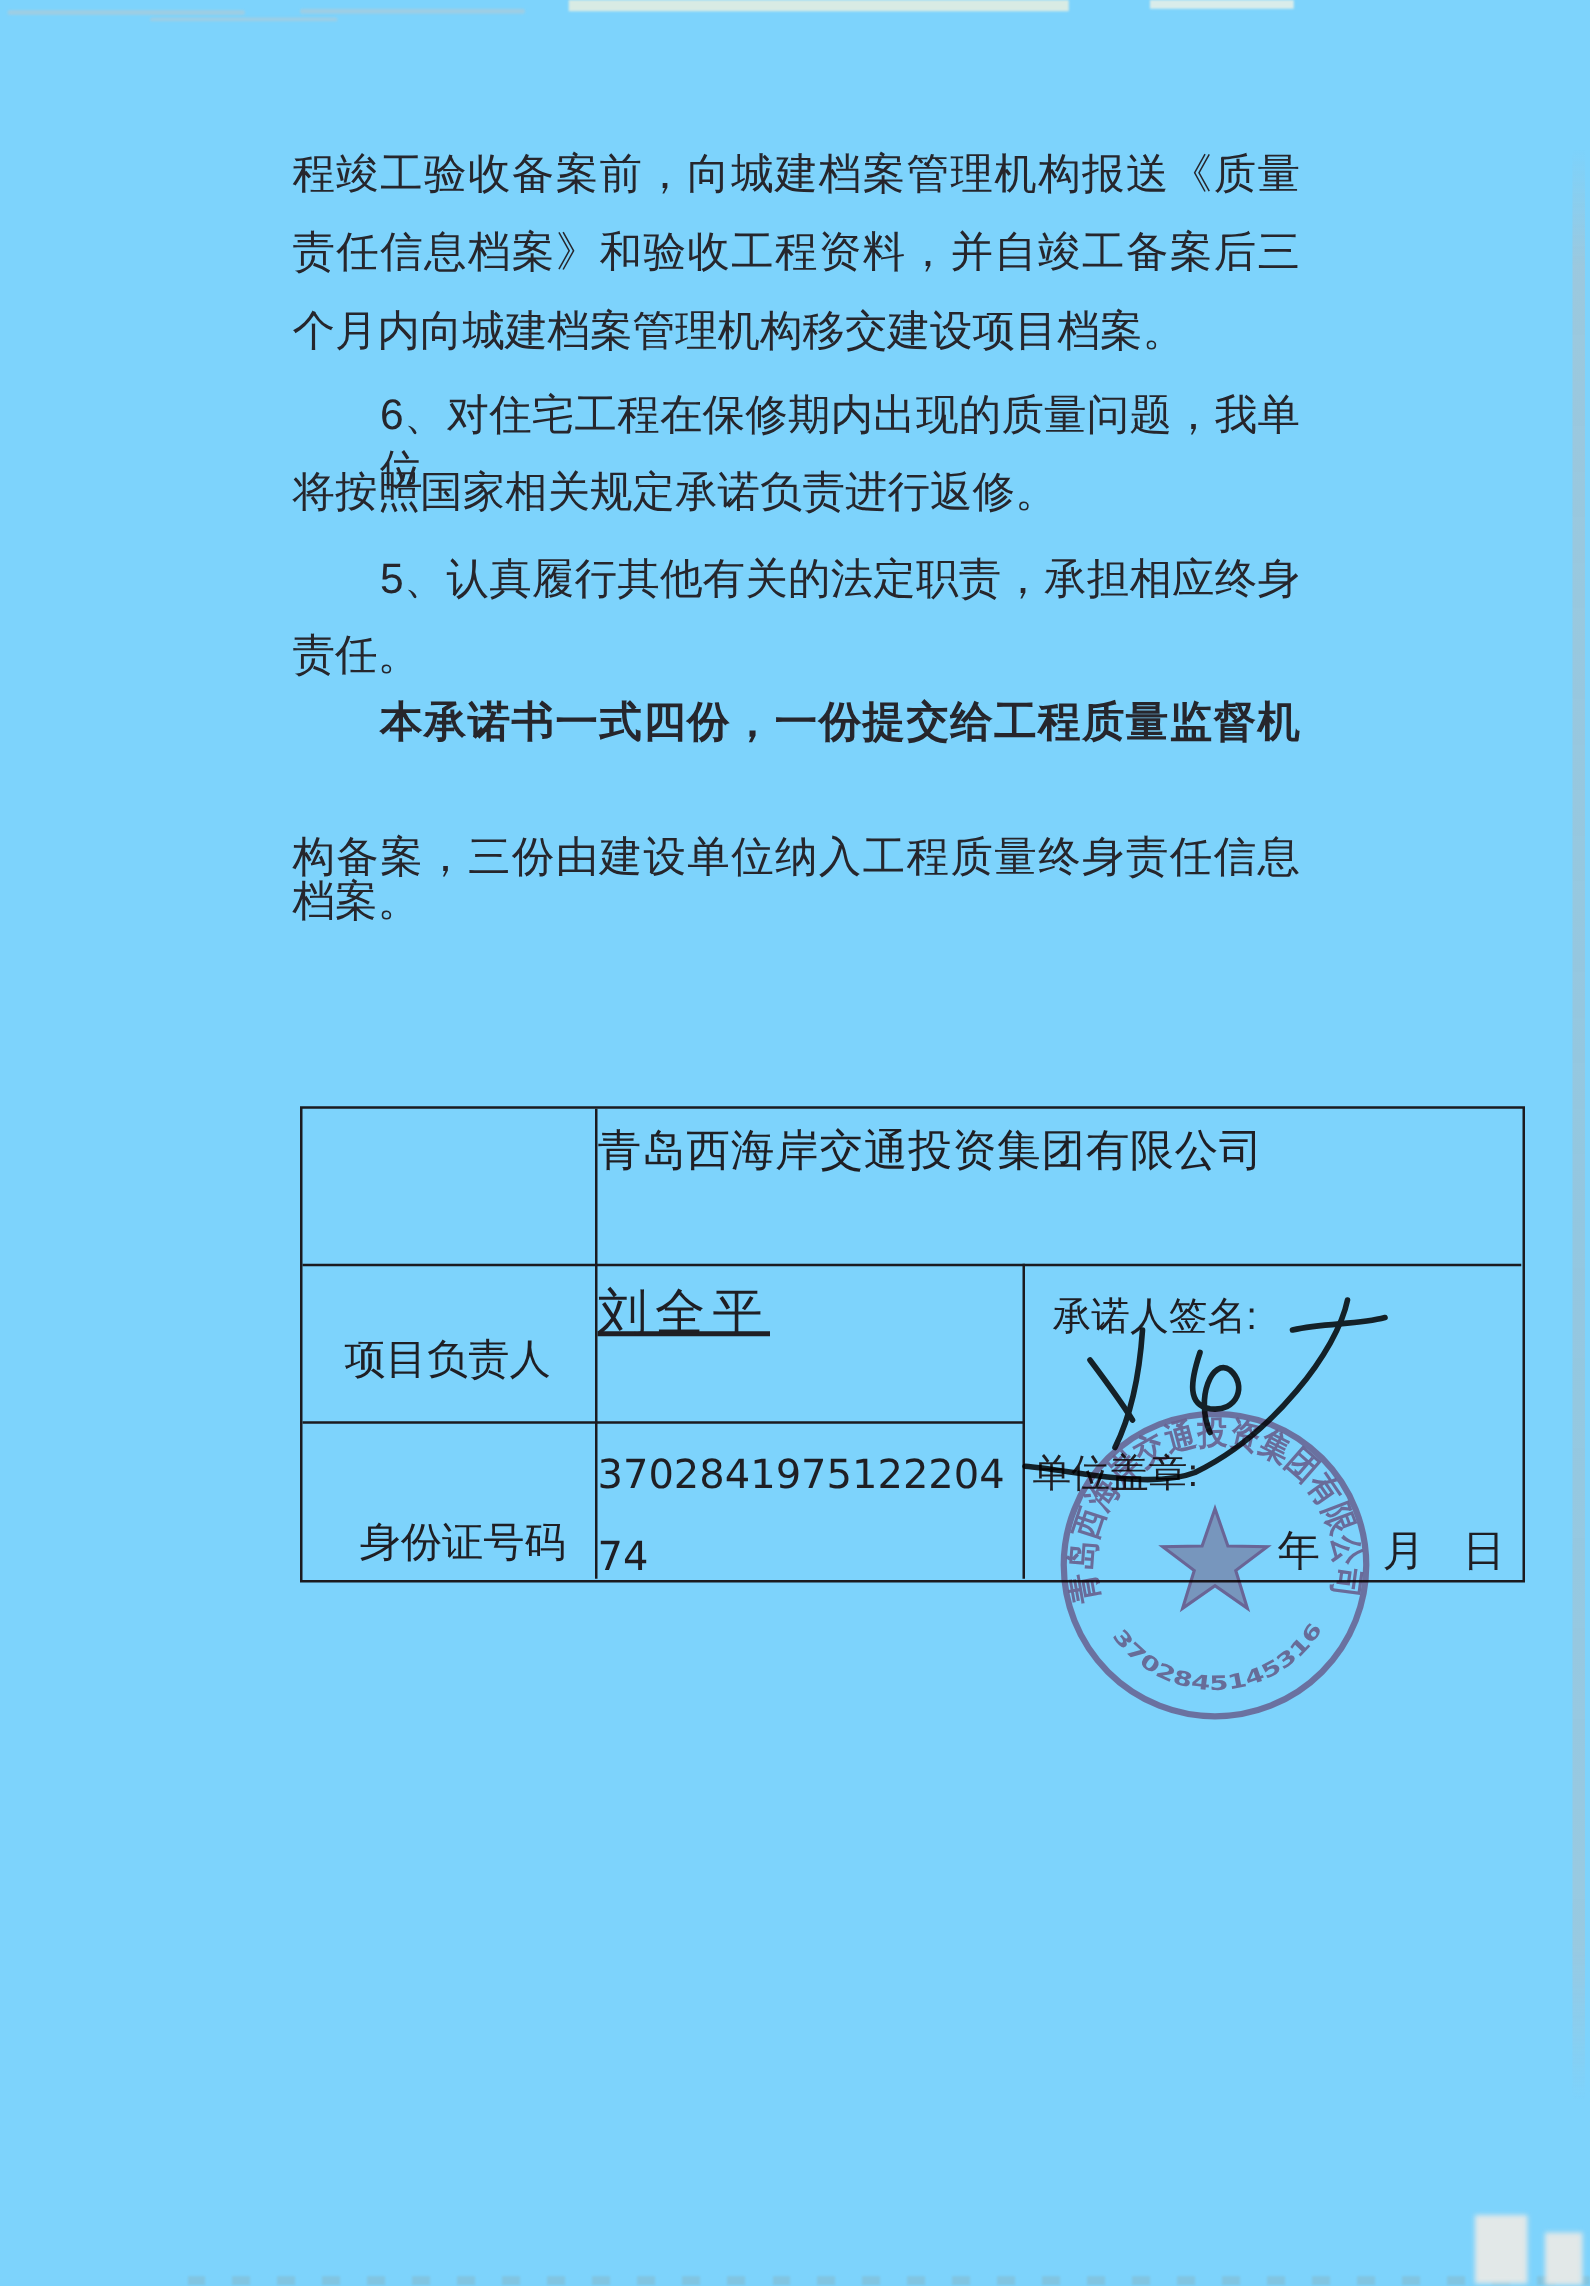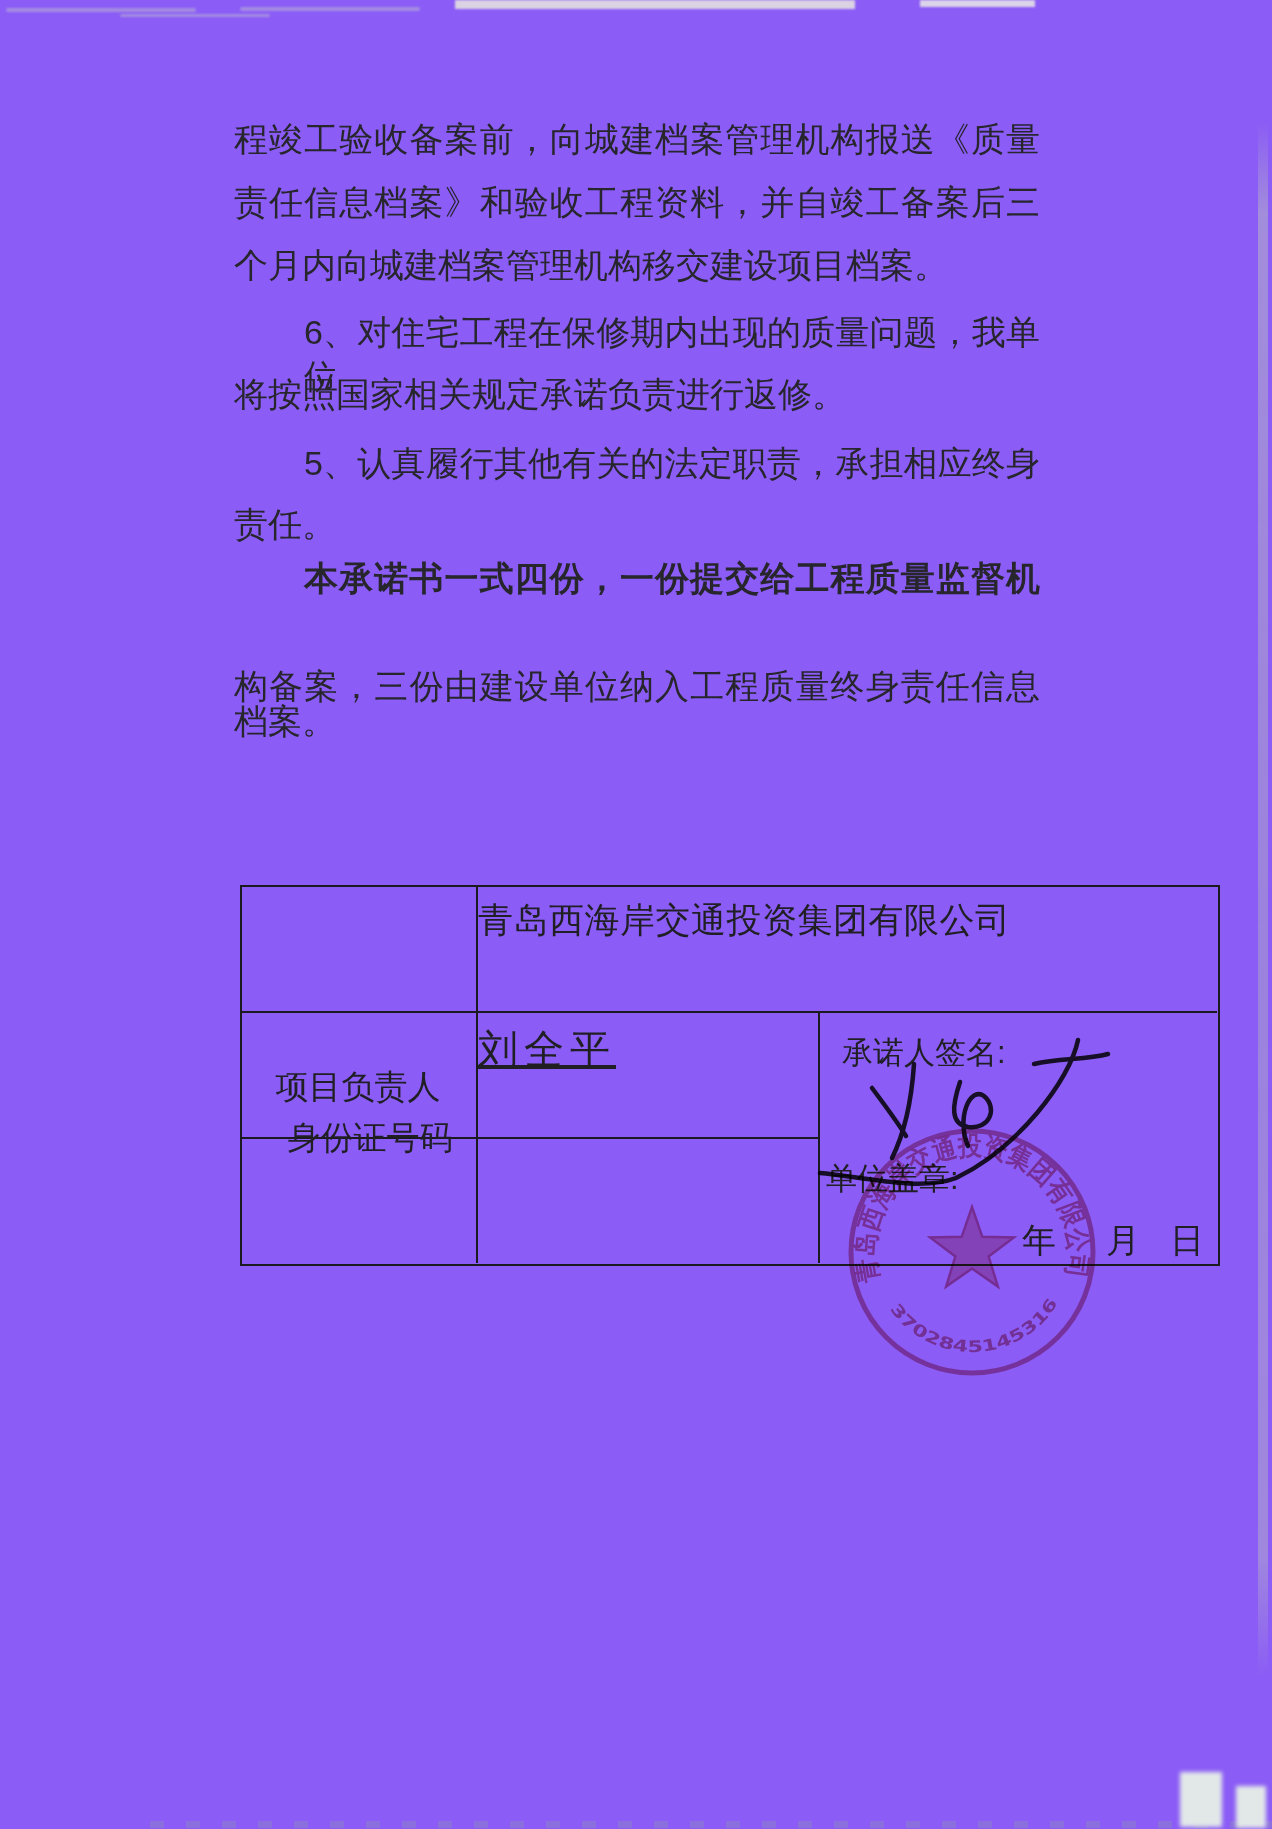--- a/index.html
+++ b/index.html
@@ -1,18 +1,18 @@
 <!DOCTYPE html>
 <html><head>
 <meta charset="utf-8">
 <style>
   html,body{margin:0;padding:0;background:#e9e9e9;}
   #page{
     position:relative;width:1272px;height:1829px;margin:0 auto;
-    background:#8b5cf6;overflow:hidden;
+    background:#7dd3fc;overflow:hidden;
     font-family:"Liberation Sans", sans-serif;
   }
   
   #body-text{position:absolute;left:234px;top:0;width:806px;}
   .bl{
     position:absolute;left:0;width:806px;height:44px;
     font-size:34px;font-weight:500;color:#26262c;line-height:44px;
     white-space:normal;letter-spacing:0;
   }
   .bl.full{text-align:justify;text-align-last:justify;}
@@ -90,21 +90,22 @@
     <div class="tline" style="left:576px;top:124px;width:2px;height:252px;"></div>
     <div class="tline" style="left:0;top:124px;width:975px;height:2px;"></div>
     <div class="tline" style="left:0;top:250px;width:578px;height:2px;"></div>
   </div>
 
   <div class="cell-text" id="company-name">青岛西海岸交通投资集团有限公司</div>
 
   <div class="cell-label" style="left:240px;top:1012px;width:236px;height:151px;">项目负责人</div>
   <div class="cell-text" id="leader-name">刘全平</div>
 
-  <div class="cell-label" style="left:240px;top:1078px;width:260px;height:120px;">身份证号码</div>
+  <div class="cell-label" style="left:240px;top:1174px;width:260px;height:120px;">身份证号码</div>
+  <div class="cell-text" id="id-number">370284197512220474</div>
 
   <div class="cell-text" id="sign-label">承诺人签名:</div>
   <div class="cell-text" id="seal-label">单位盖章:</div>
 
   <span class="date-label" id="date-year">年</span>
   <span class="date-label" id="date-month">月</span>
   <span class="date-label" id="date-day">日</span>
 
   <svg id="signature" width="340" height="170" viewBox="0 0 340 170">
     <g fill="none" stroke="#161616" stroke-width="4.5" stroke-linecap="round" opacity=".92">

